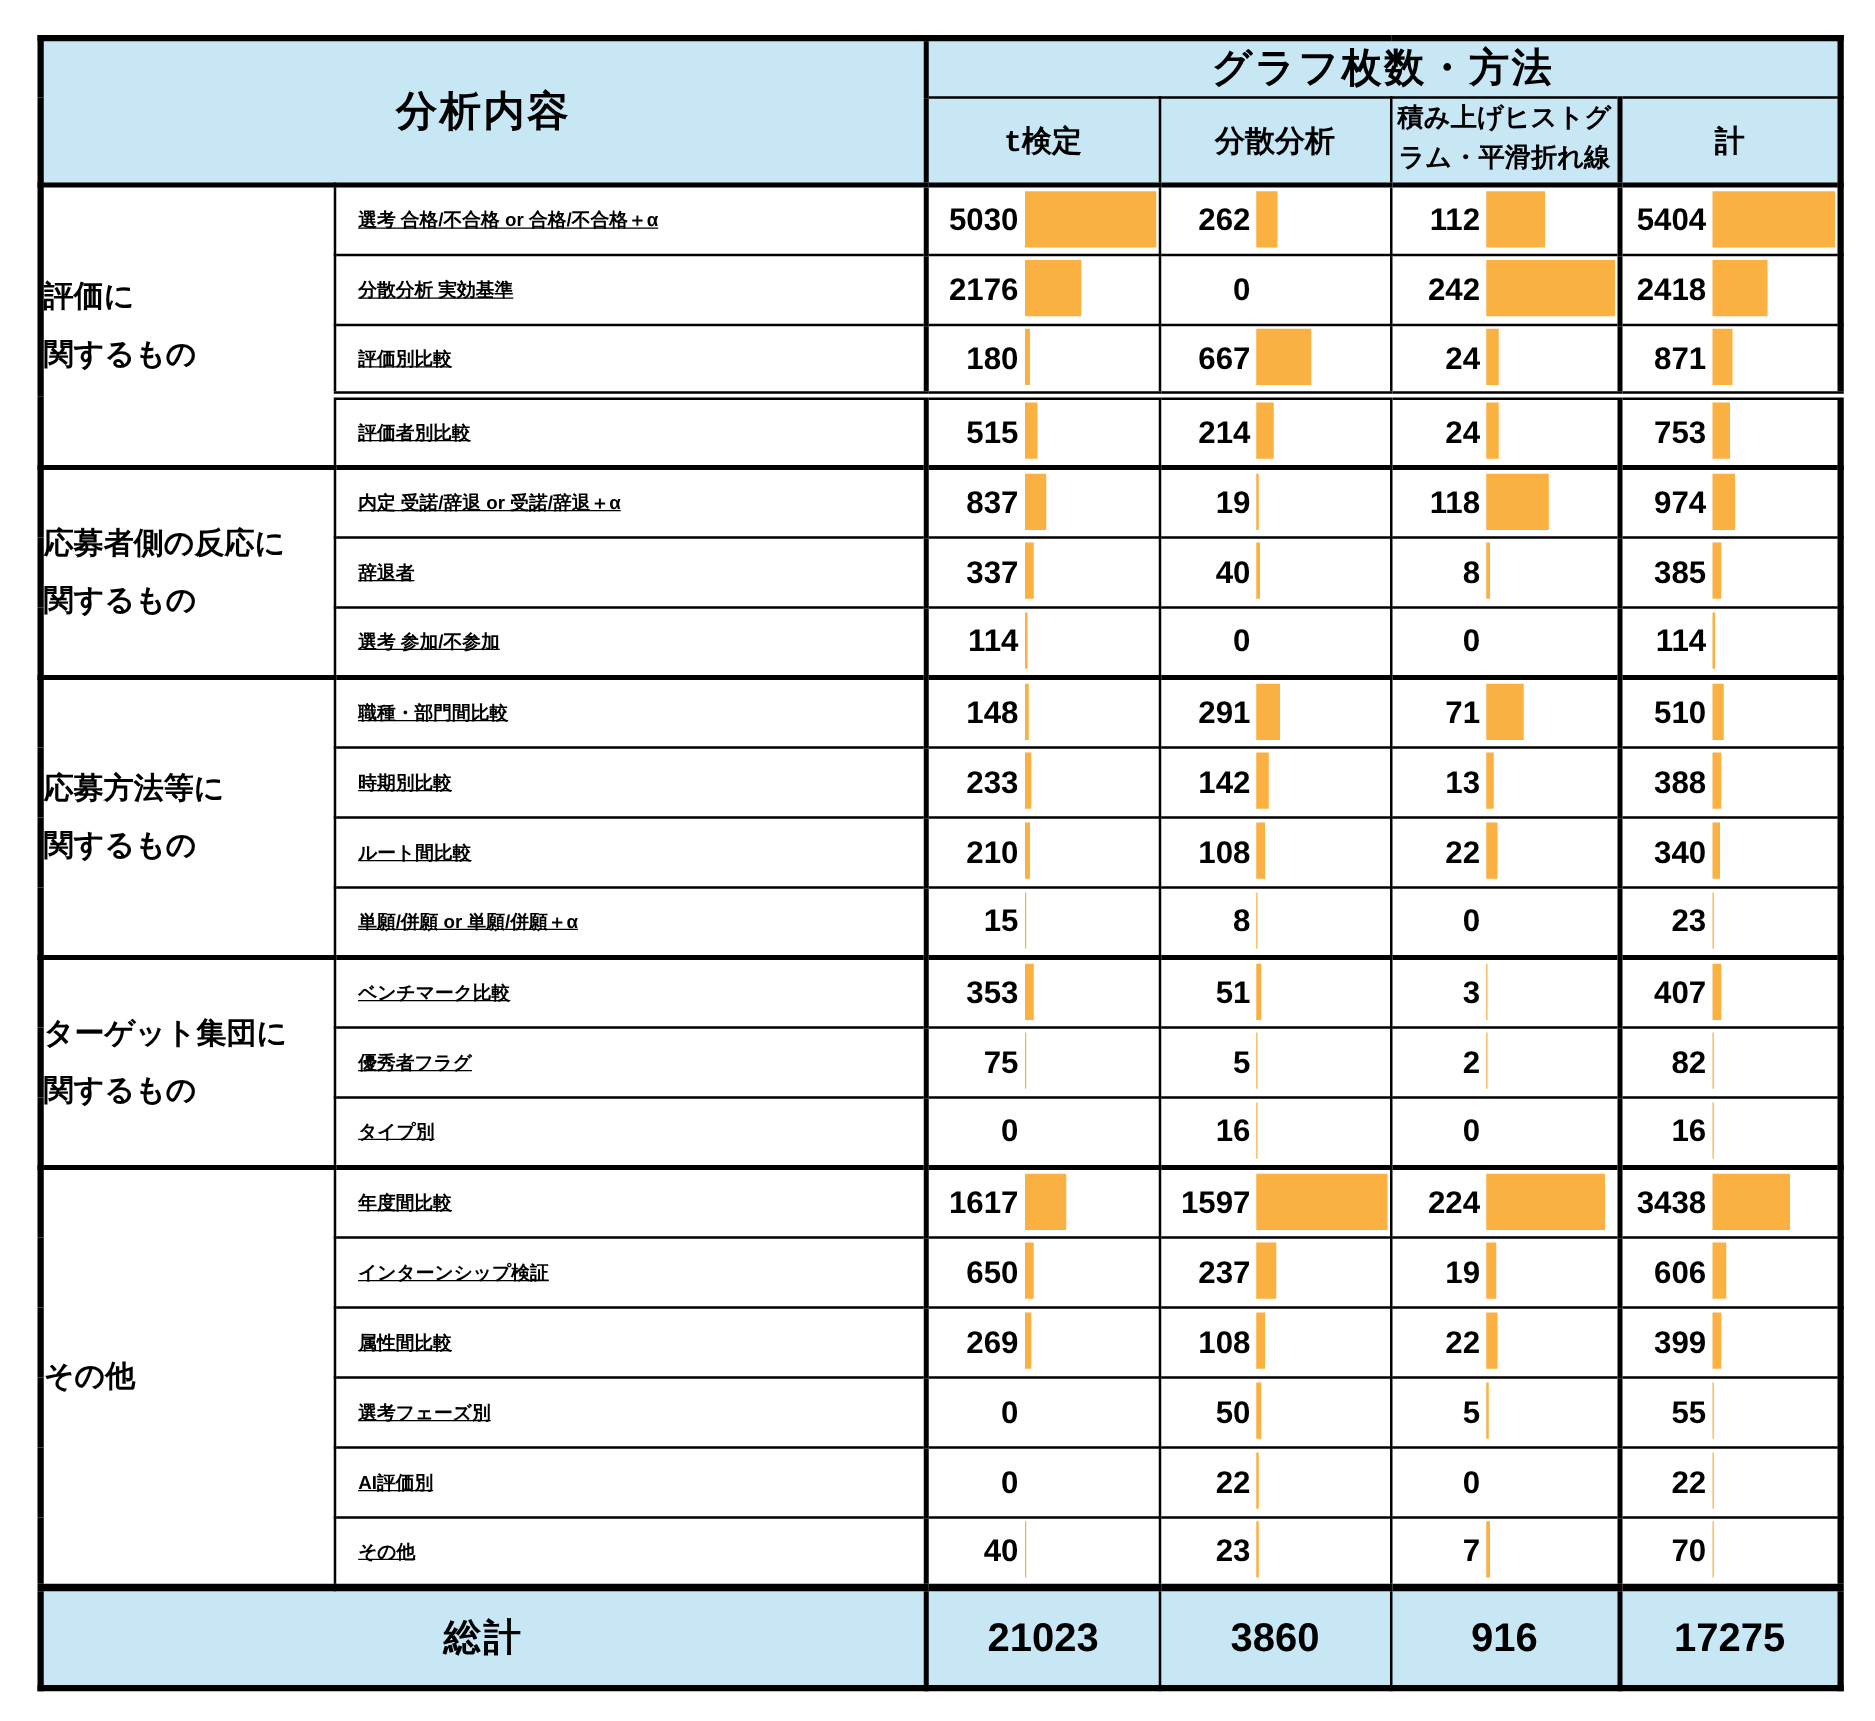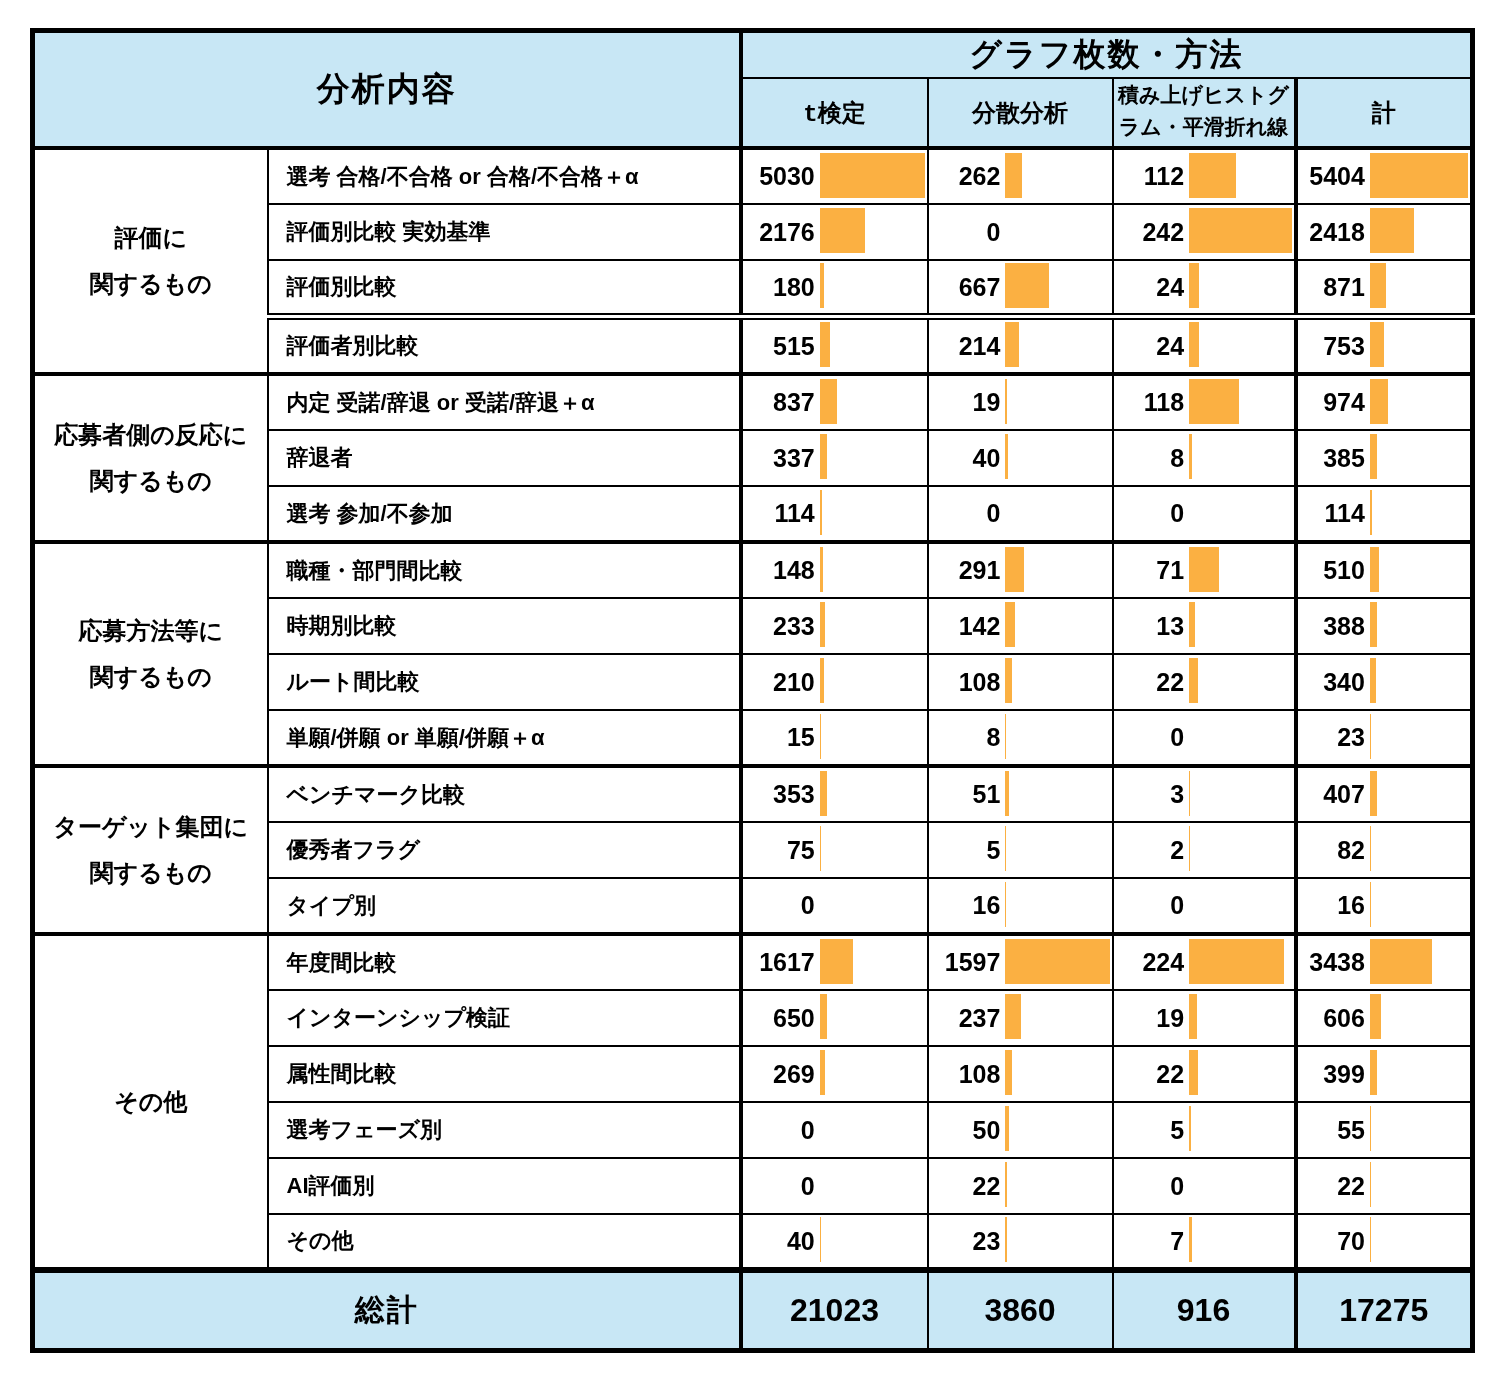--- a/index.html
+++ b/index.html
@@ -54,30 +54,31 @@
     border-bottom-width:2px;
     margin-top:21px;
   }
   .h-method{font-size:24px;border-bottom-width:4px;}
   .h-first{border-left-width:4px;}
   .h-small{font-size:21px;line-height:1.5;white-space:pre-line;padding:2px 0;}
   .h-total{border-left-width:4px;}
   
   tr.data-row{height:56px;}
   td.group-cell{
-    text-align:center;
+    text-align:left;
     font-size:24px;
     line-height:1.9;
     white-space:pre-line;
     background:var(--bg);
   }
   td.item-cell{
     padding-left:18px;
-    font-size:22px;
+    font-size:15px;
     background:var(--bg);
+    text-decoration:underline;
   }
   td.num-cell{padding:0;background:var(--bg);}
   td.c0{border-left-width:4px;}
   td.c3{border-left-width:4px;}
   tr.group-start td{border-top-width:4px;}
   tr.double-top td{border-top:7px double var(--border);}
   .cellflex{display:flex;width:100%;height:52px;align-items:stretch;}
   .num{
     flex:0 0 42%;
     display:flex;
@@ -161,21 +162,21 @@
     <td class="num-cell c3">
             <div class="cellflex">
               <div class="num">5404</div>
               <div class="barwrap">
                 <div class="bar" style="width: 100%;"></div>
               </div>
             </div>
           </td>
   </tr>
         <tr class="data-row">
-    <td class="item-cell"><span class="item-label">評価別比較 実効基準</span></td>
+    <td class="item-cell"><span class="item-label">分散分析 実効基準</span></td>
     <td class="num-cell c0">
             <div class="cellflex">
               <div class="num">2176</div>
               <div class="barwrap">
                 <div class="bar" style="width: 43.2604%;"></div>
               </div>
             </div>
           </td>
     <td class="num-cell c1">
             <div class="cellflex">

